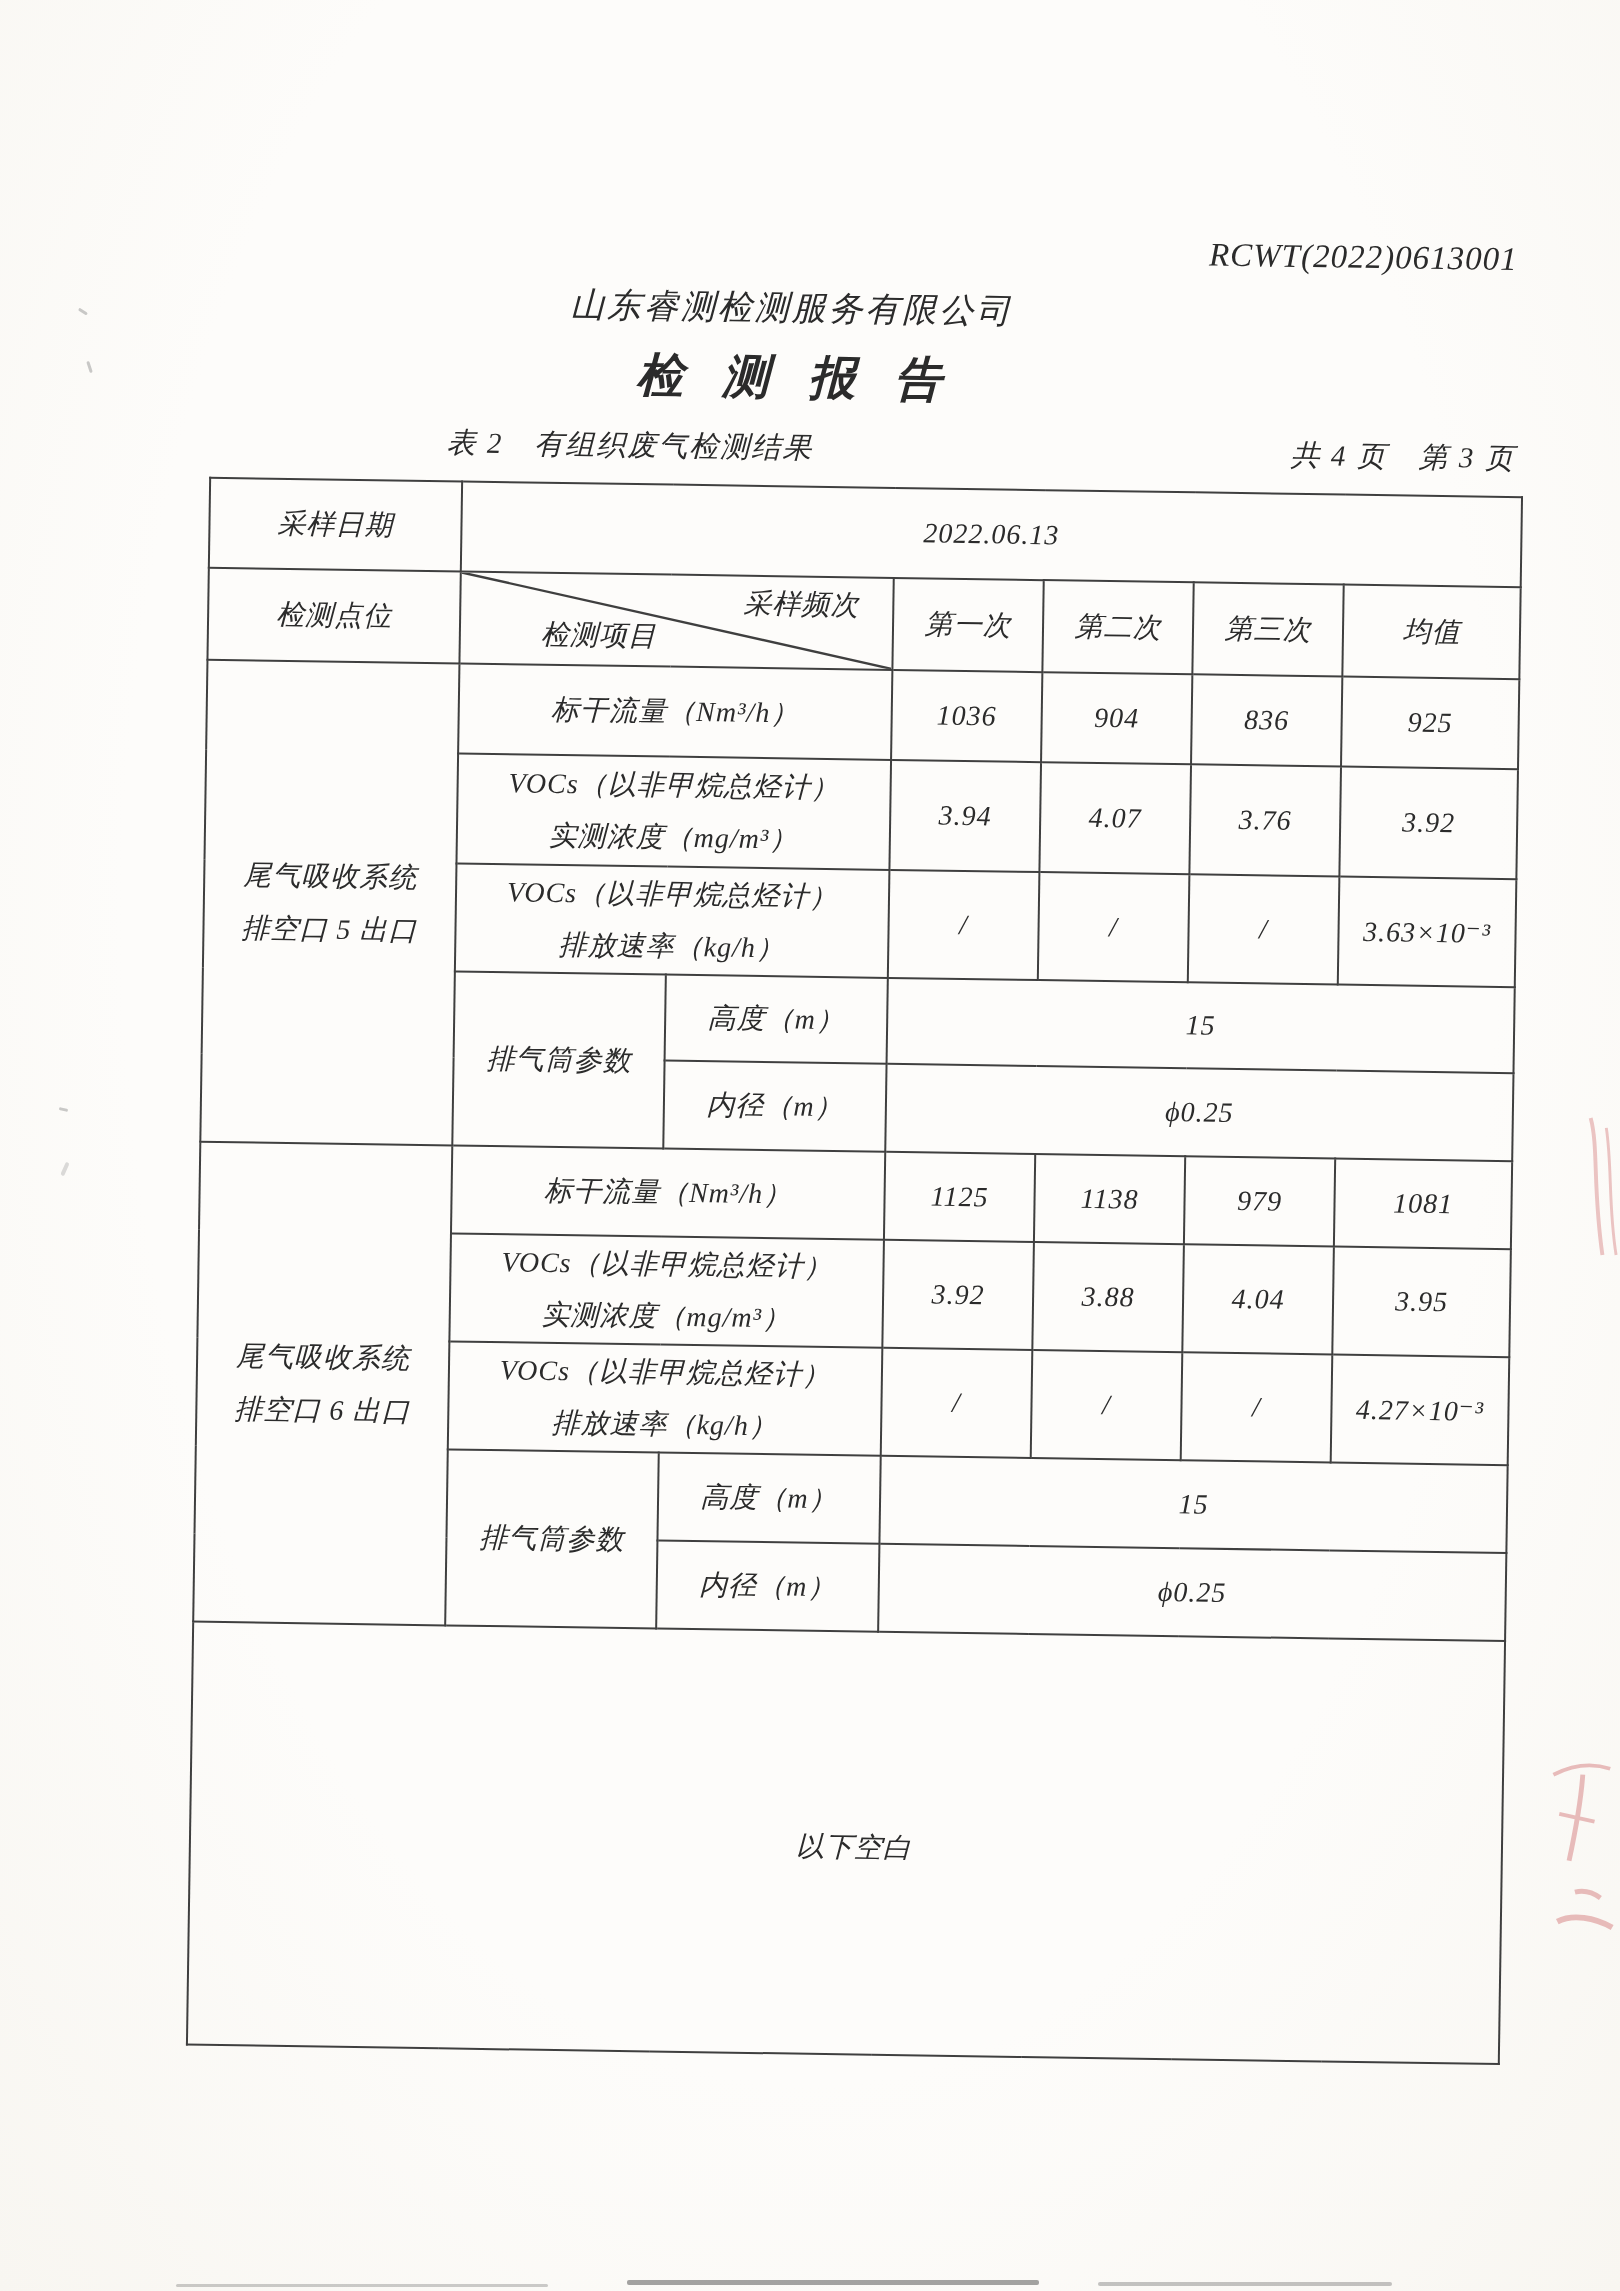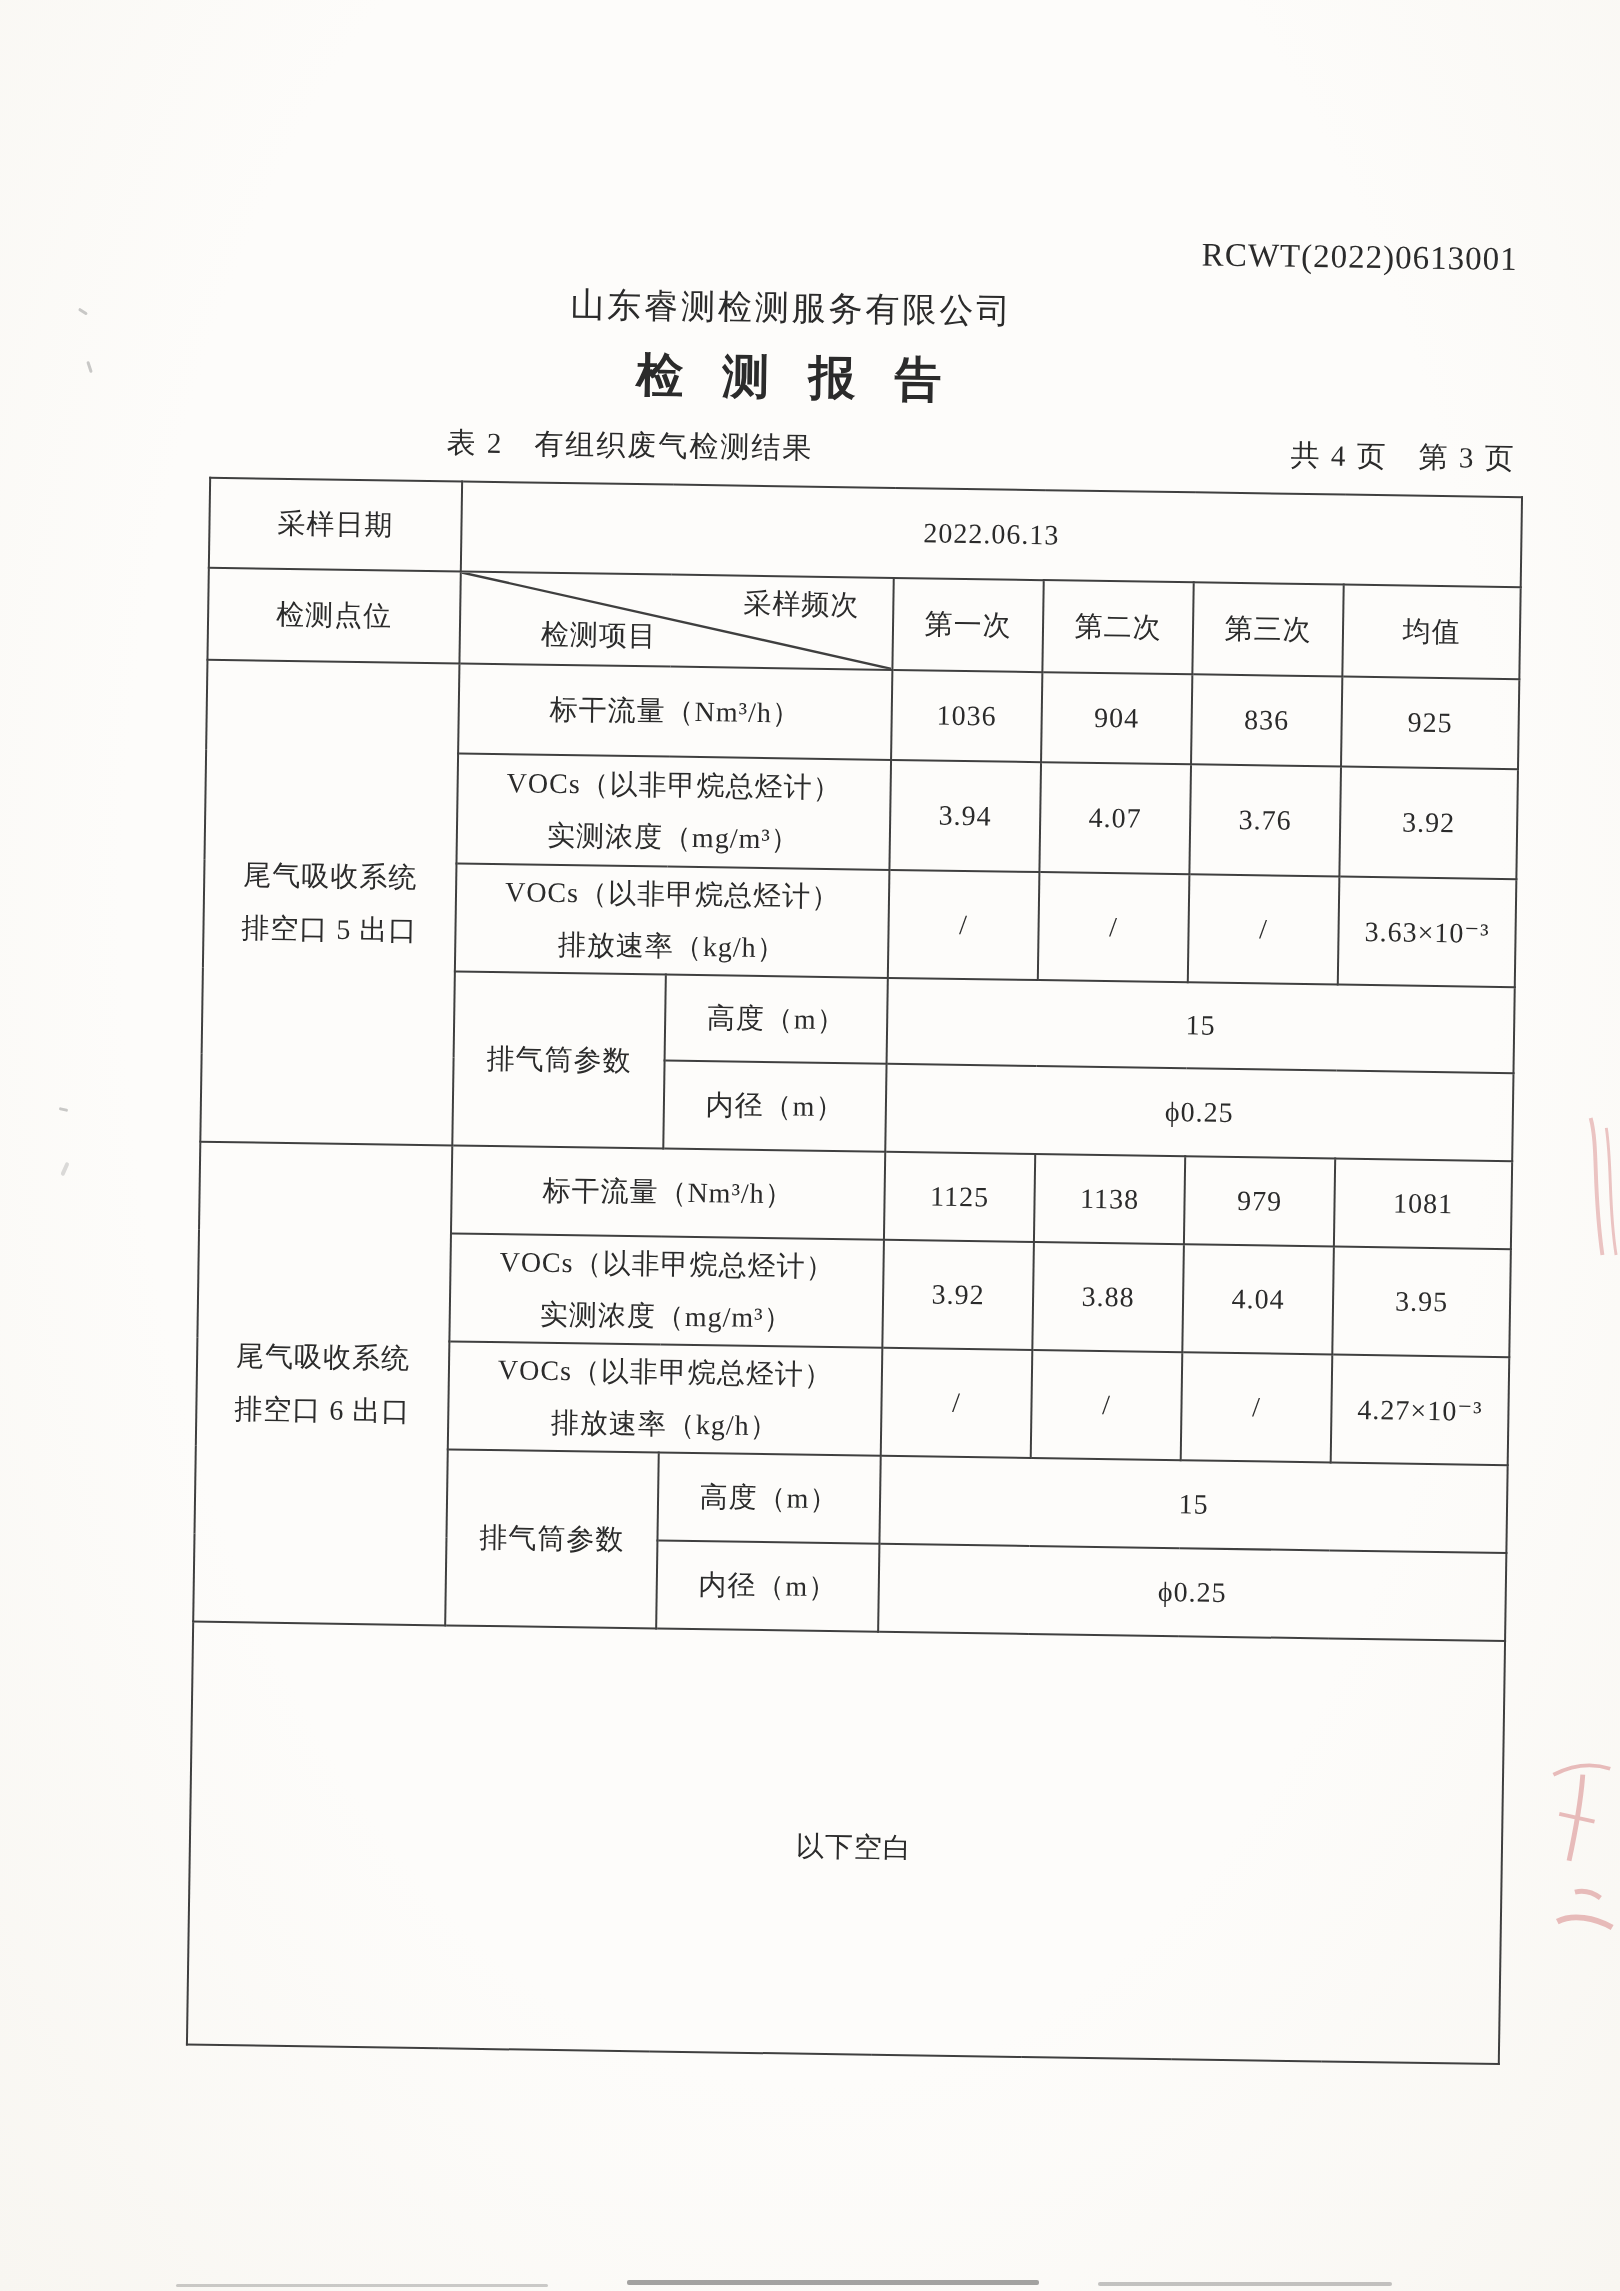--- a/index.html
+++ b/index.html
@@ -8,20 +8,21 @@
     font-family: "Liberation Serif", "DejaVu Serif", serif;
     background:#fcfbf8;
     color:#2b2b2b;
     overflow:hidden;
     position:relative;
   }
   #page {
     position:absolute; inset:0;
     background: radial-gradient(ellipse at 50% 40%, #fdfcfa 60%, #f8f6f1 100%);
     overflow:hidden;
+    font-style:italic;
   }
   #content {
     position:absolute; inset:0;
     transform: rotate(0.85deg);
     transform-origin: 294px 490px;
   }
   .report-no {
     position:absolute; top:223px; right:106px;
     font-size:33px; letter-spacing:1px;
   }

